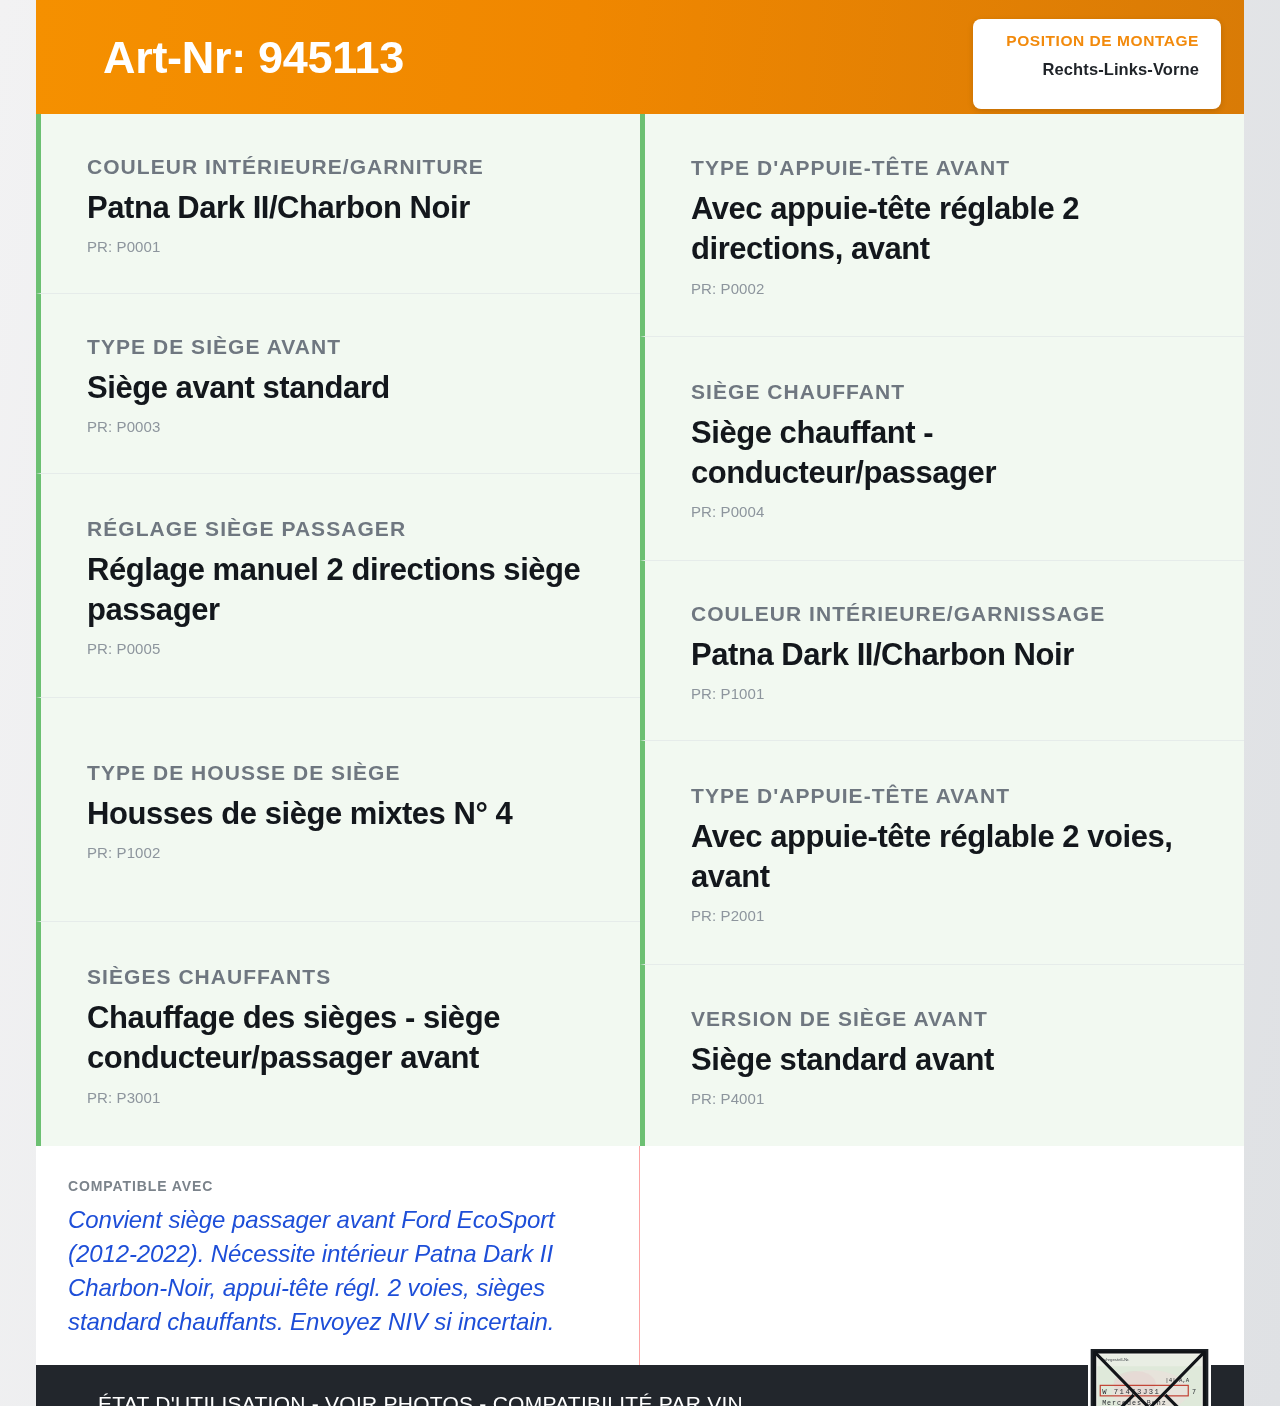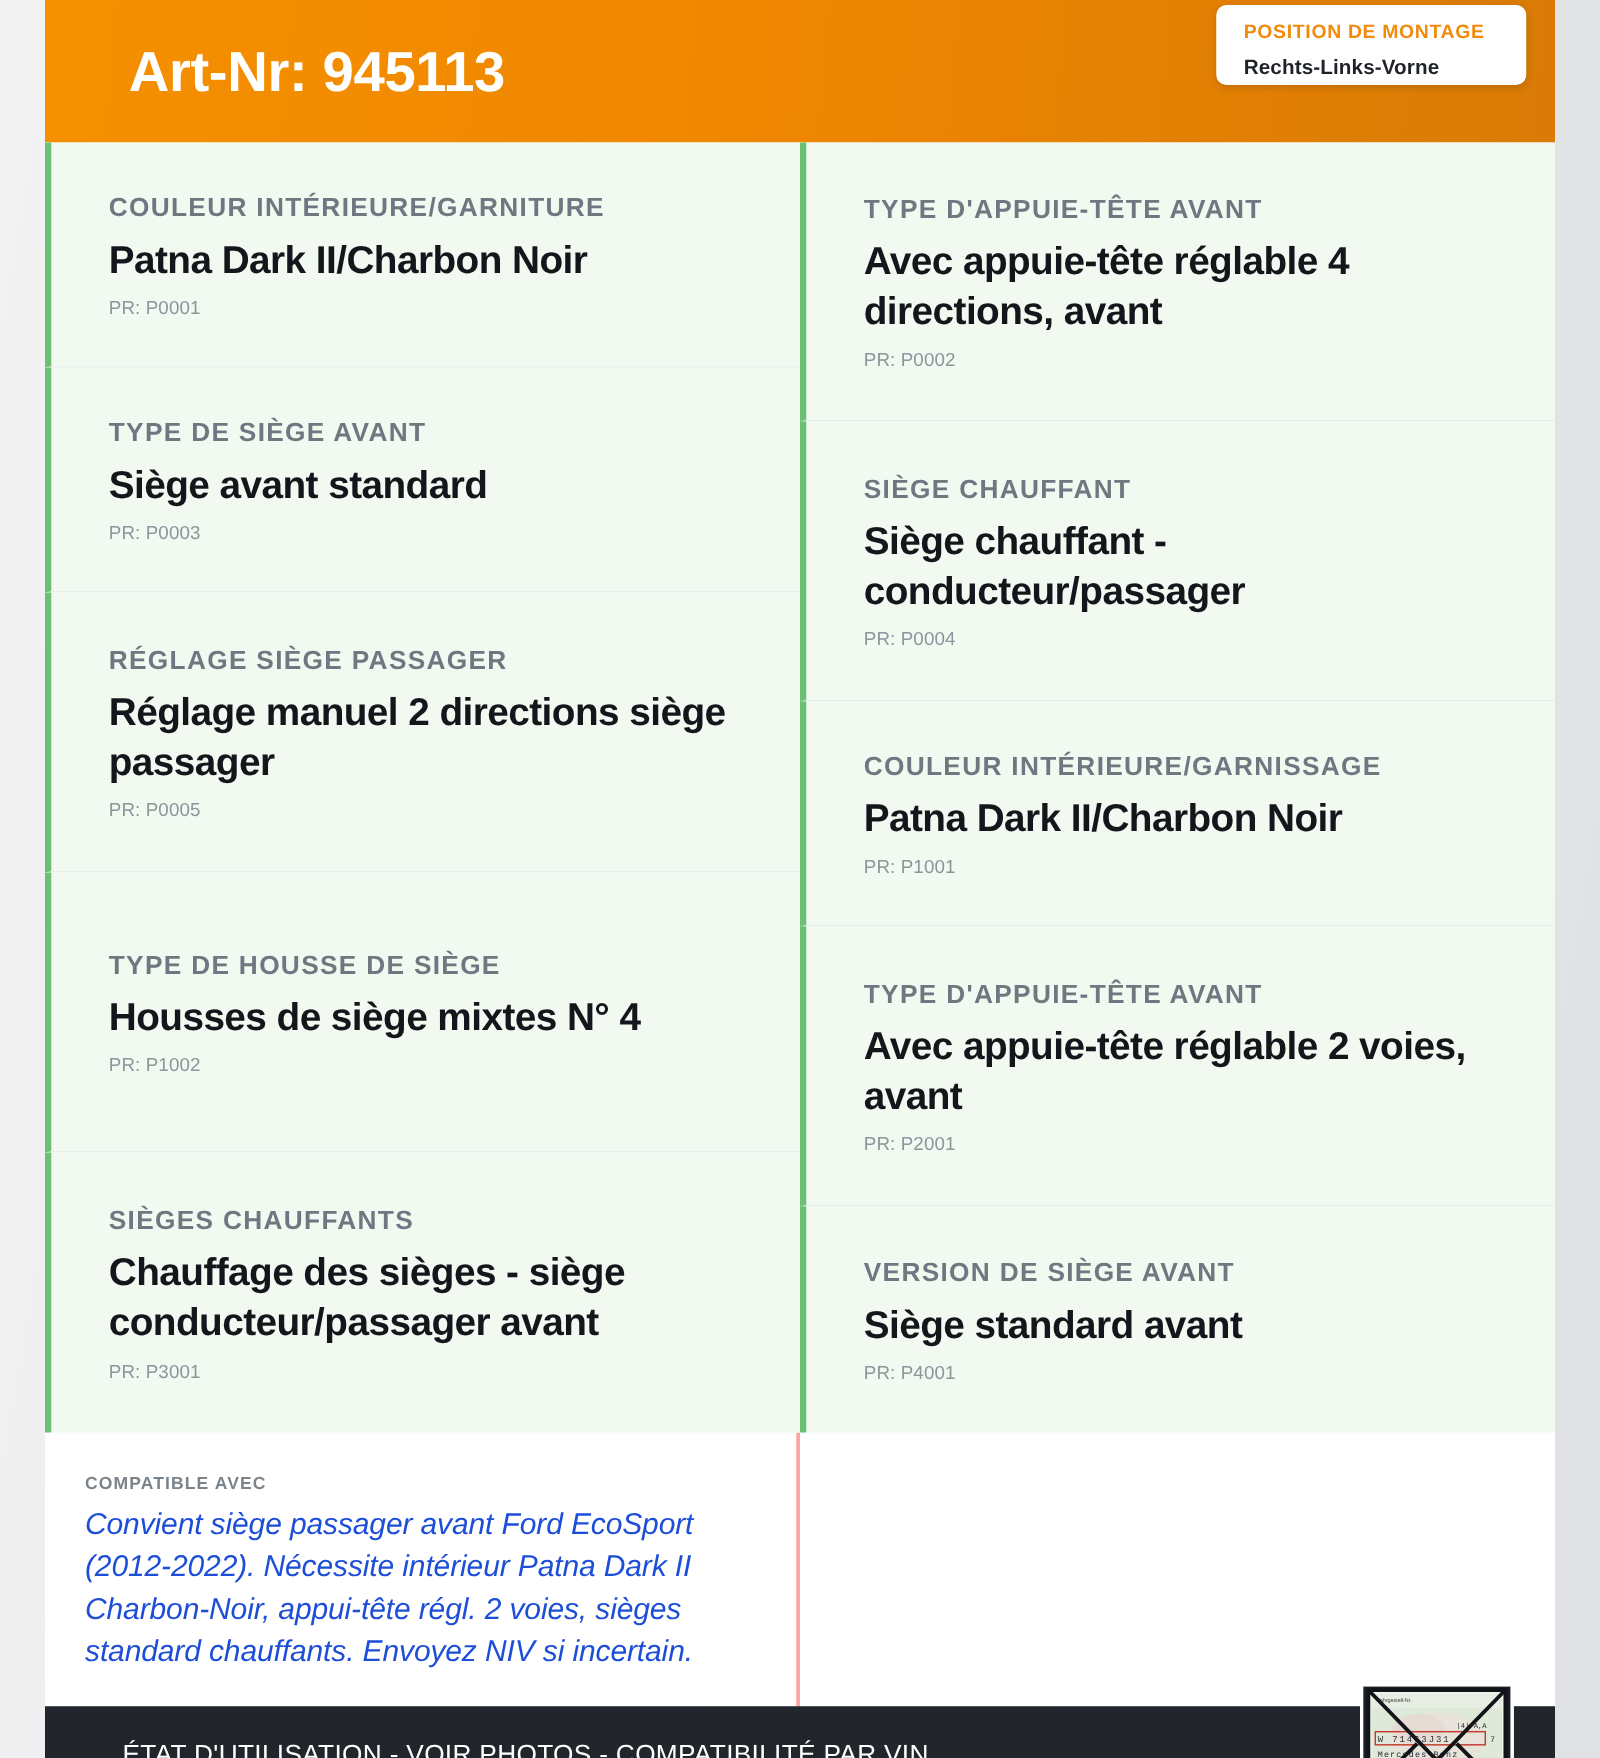--- a/index.html
+++ b/index.html
@@ -43,26 +43,26 @@
     transform: translateY(-50%);
     color: #ffffff;
     font-size: 45px;
     font-weight: bold;
     letter-spacing: -0.3px;
     line-height: 1;
   }
   .mount-badge {
     position: absolute;
     right: 23px;
-    top: 4px;
+    top: 19px;
     background: #ffffff;
     border-radius: 8px;
-    padding: 13px 22px 4px 22px;
+    padding: 13px 22px 30px 22px;
     min-width: 248px;
-    text-align: left;
+    text-align: right;
     box-shadow: 0 2px 6px rgba(0,0,0,0.14);
   }
   .mount-badge-label {
     color: #f28a0c;
     font-size: 15.5px;
     font-weight: bold;
     letter-spacing: 0.55px;
     line-height: 1.2;
   }
   .mount-badge-value {
@@ -141,21 +141,21 @@
 
   
   .compat-grid {
     display: flex;
     flex: 1 1 auto;
     background: #ffffff;
   }
   .compat-cell {
     width: 604px;
     padding: 32px 40px 26px 32px;
-    border-right: 3px solid #fca5a5;
+    border-right: 1px solid #fca5a5;
   }
   .compat-cell.empty { border-right: none; }
   .compat-label {
     color: #7b838b;
     font-size: 14px;
     font-weight: bold;
     letter-spacing: 0.9px;
     text-transform: uppercase;
     margin-bottom: 9px;
   }
@@ -236,21 +236,21 @@
       <div class="spec-card lc4">
         <div class="spec-label">SIÈGES CHAUFFANTS</div>
         <div class="spec-value">Chauffage des sièges - siège conducteur/passager avant</div>
         <div class="spec-pr">PR: P3001</div>
       </div>
     </div>
 
     <div class="spec-col">
       <div class="spec-card rc0">
         <div class="spec-label">TYPE D'APPUIE-TÊTE AVANT</div>
-        <div class="spec-value">Avec appuie-tête réglable 4 directions, avant</div>
+        <div class="spec-value">Avec appuie-tête réglable 2 directions, avant</div>
         <div class="spec-pr">PR: P0002</div>
       </div>
       <div class="spec-card rc1">
         <div class="spec-label">SIÈGE CHAUFFANT</div>
         <div class="spec-value">Siège chauffant - conducteur/passager</div>
         <div class="spec-pr">PR: P0004</div>
       </div>
       <div class="spec-card rc2">
         <div class="spec-label">COULEUR INTÉRIEURE/GARNISSAGE</div>
         <div class="spec-value">Patna Dark II/Charbon Noir</div>

